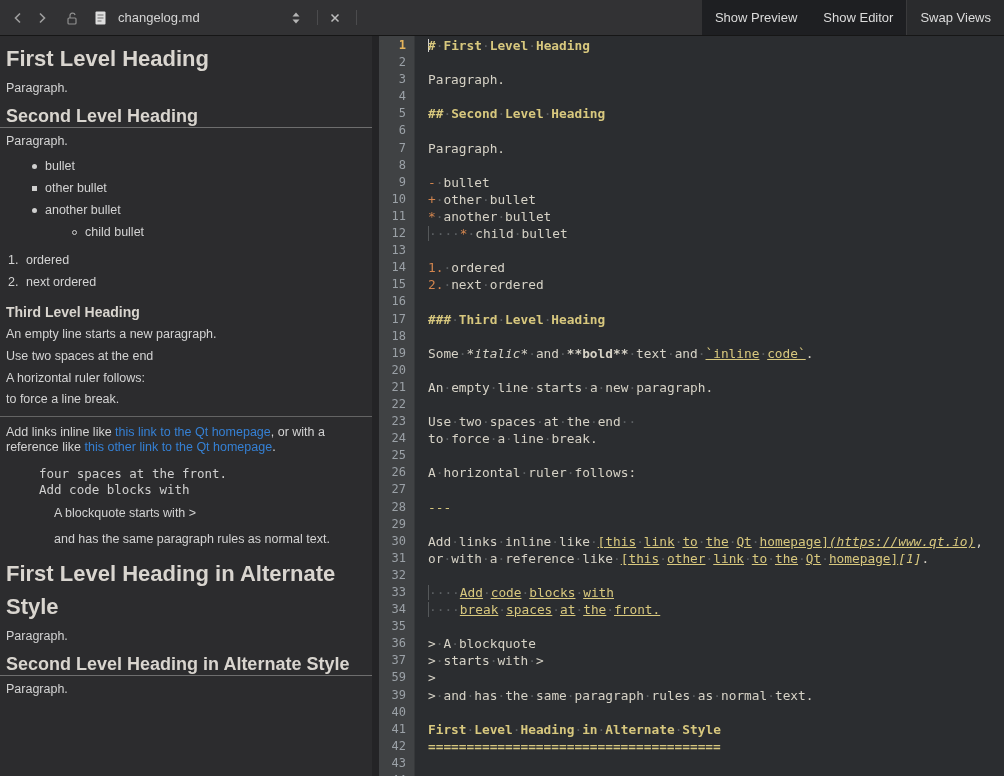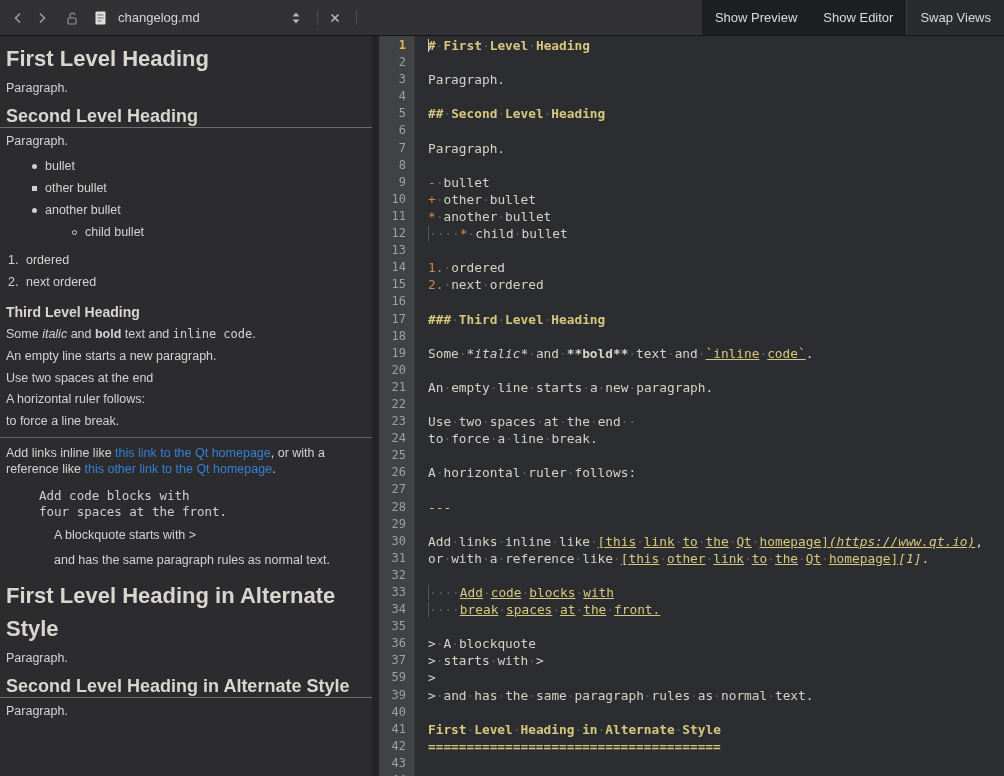--- a/index.html
+++ b/index.html
@@ -159,30 +159,29 @@
         <div class="pv-oli">
           <span class="pv-num">1.</span>
           <span>ordered</span>
         </div>
         <div class="pv-oli">
           <span class="pv-num">2.</span>
           <span>next ordered</span>
         </div>
       </div>
       <div class="pv-h3">Third Level Heading</div>
-      <div class="pv-p"><span>Some </span><em>italic</em><span> and </span><strong>bold</strong><span> text and </span><span class="pv-code">inline code</span><span>.</span></div>
       <div class="pv-p">An empty line starts a new paragraph.</div>
       <div class="pv-p">Use two spaces at the end</div>
       <div class="pv-p">A horizontal ruler follows:</div>
       <div class="pv-p">to force a line break.</div>
       <div class="pv-hr"></div>
       <div class="pv-p"><span>Add links inline like </span><span class="pv-link">this link to the Qt homepage</span><span>, or with a reference like </span><span class="pv-link">this other link to the Qt homepage</span><span>.</span></div>
       <div class="pv-codeblock">
+        <div>four spaces at the front.</div>
         <div>Add code blocks with</div>
-        <div>four spaces at the front.</div>
       </div>
       <div class="pv-quote">
         <div class="pv-p">A blockquote starts with &gt;</div>
         <div class="pv-p">and has the same paragraph rules as normal text.</div>
       </div>
       <div class="pv-h1">First Level Heading in Alternate Style</div>
       <div class="pv-p">Paragraph.</div>
       <div class="pv-h2">Second Level Heading in Alternate Style</div>
       <div class="pv-p">Paragraph.</div>
     </div>

